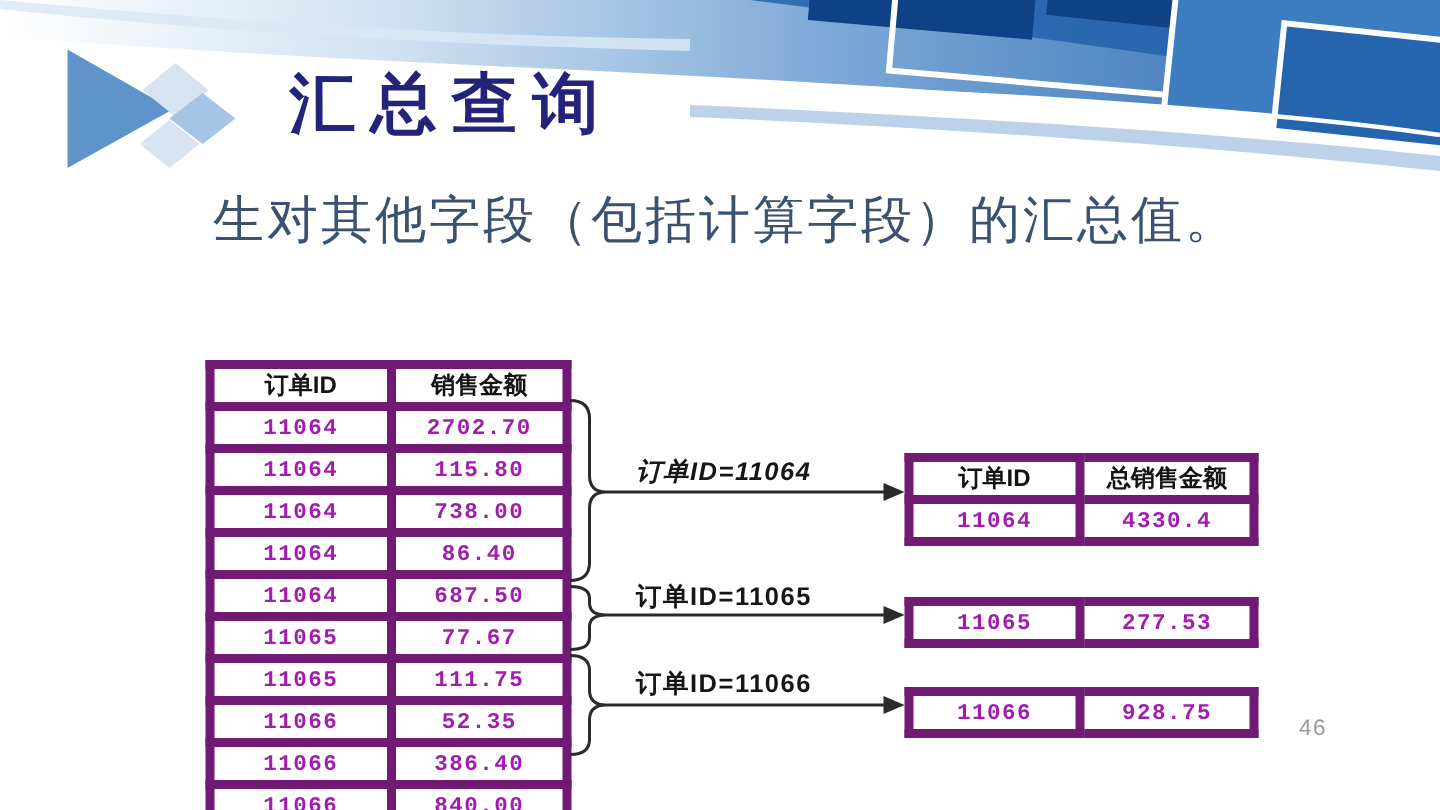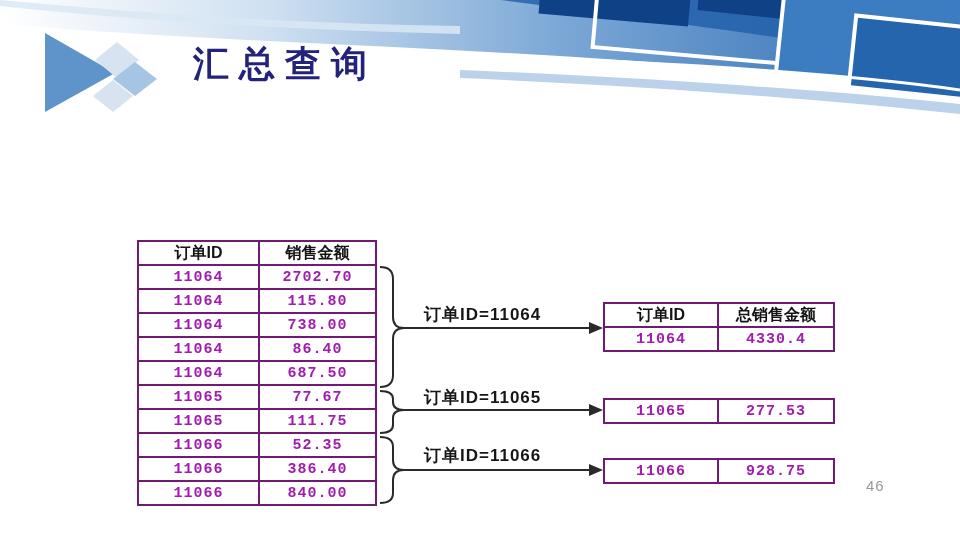--- a/index.html
+++ b/index.html
@@ -9,36 +9,36 @@
   
   .banner{position:absolute;left:0;top:0;width:960px;height:130px;}
 
   
   .logo{position:absolute;left:40px;top:28px;width:125px;height:90px;}
 
   
   .title{
     position:absolute;left:193px;top:40px;width:520px;
     font-family:"Liberation Serif",serif;
-    font-size:36px;font-weight:bold;letter-spacing:10px;
+    font-size:44px;font-weight:bold;letter-spacing:10px;
     color:#23237c;white-space:nowrap;
   }
 
   
   .bodytext{
     position:absolute;left:142px;top:126px;width:740px;
     font-family:"Liberation Serif",serif;
     font-size:34px;line-height:43px;letter-spacing:2px;
     color:#3a5270;
   }
 
   
   table.dg{position:absolute;border-collapse:collapse;table-layout:fixed;background:#fff;}
   table.dg th,table.dg td{
-    border:2px solid #701a75;padding:0;margin:0;
+    border:6px solid #701a75;padding:0;margin:0;
     text-align:center;vertical-align:middle;height:22px;overflow:hidden;
   }
   table.dg th{
     font-family:"Liberation Sans",sans-serif;
     font-size:16px;font-weight:bold;color:#141414;
   }
   table.dg td{
     font-family:"Liberation Mono",monospace;
     font-size:15px;font-weight:bold;letter-spacing:1px;color:#a21caf;
   }
@@ -49,21 +49,21 @@
 
   
   .overlay{position:absolute;left:0;top:0;width:960px;height:540px;pointer-events:none;}
 
   
   .arrow-label{
     position:absolute;left:424px;white-space:nowrap;
     font-family:"Liberation Sans",sans-serif;
     font-size:17px;font-weight:bold;color:#161616;letter-spacing:1px;
   }
-  #lbl-1{top:303px;} #lbl-2{top:386px;} #lbl-3{top:444px;}
+  #lbl-1{top:303px;font-style:italic;} #lbl-2{top:386px;} #lbl-3{top:444px;}
 
   
   .pagenum{
     position:absolute;left:866px;top:477px;
     font-size:15px;color:#9a9a9a;letter-spacing:1px;
   }
 </style>
 </head>
 <body>
 
@@ -94,20 +94,21 @@
   <svg class="logo" viewBox="0 0 125 90" aria-hidden="true">
     <polygon points="5,5 5,84 75,45" fill="#5e94ca"></polygon>
     <polygon points="77,14 99,32 77,50 55,32" fill="#d7e3f1"></polygon>
     <polygon points="95,34 117,51 95,68 73,51" fill="#a6c5e4"></polygon>
     <polygon points="73,52 93,68 73,84 53,68" fill="#d7e3f1"></polygon>
   </svg>
 
   <div class="title">汇总查询</div>
 
   <div class="bodytext">
+    <div>生对其他字段（包括计算字段）的汇总值。</div>
   </div>
 
   <table class="dg" id="src-table">
     <colgroup>
         <col style="width:121px">
         <col style="width:117px">
       </colgroup>
     <tbody>
         <tr>
       <th>订单ID</th>

